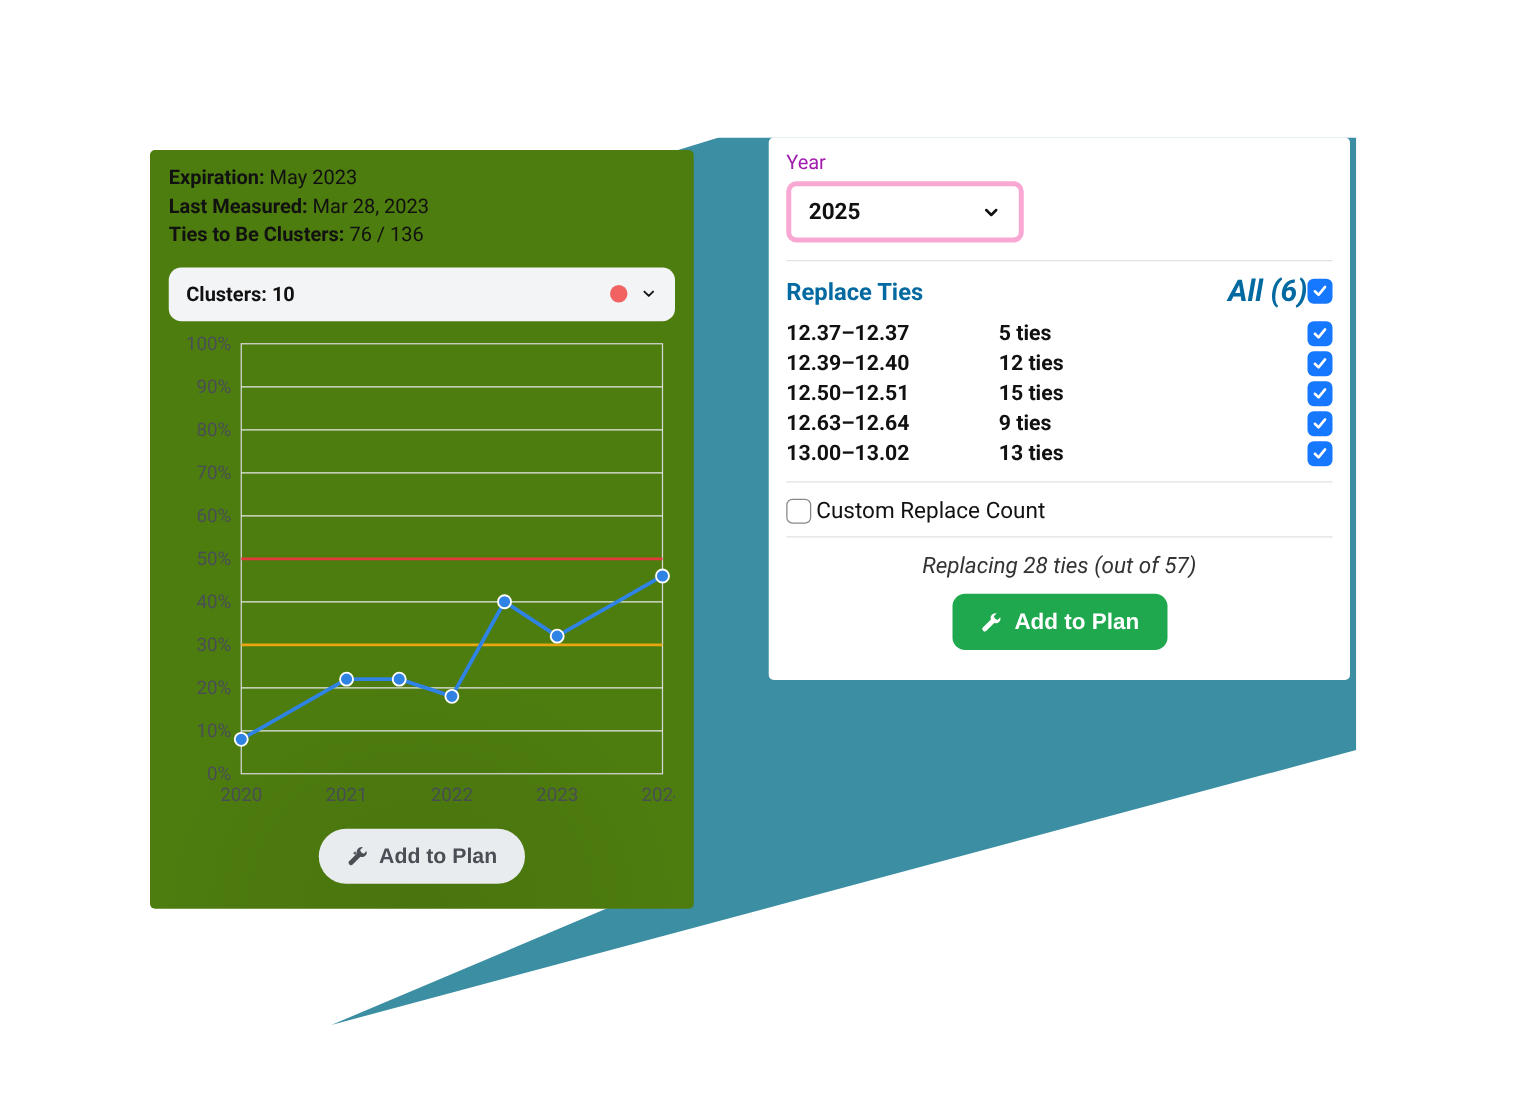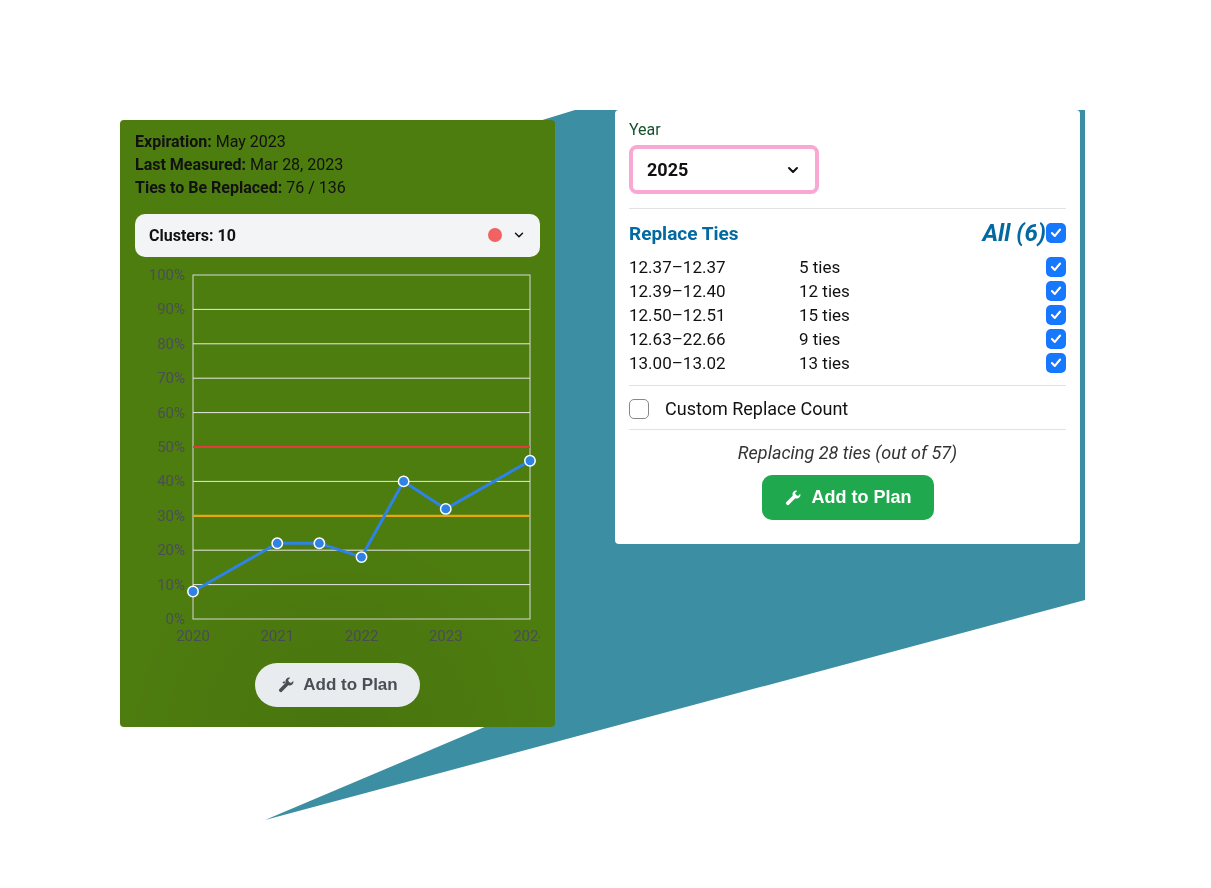--- a/index.html
+++ b/index.html
@@ -76,45 +76,45 @@
   .right-panel {
     position: absolute;
     left: 495px;
     top: 0px;
     width: 465px;
     background: #fff;
     z-index: 2;
     padding: 10px 14px 24px 14px;
     border-radius: 4px;
   }
-  .field-label { font-size:16px; color:#14532d; margin-bottom:6px; }
+  .field-label { font-size:16px; color:#a21caf; margin-bottom:6px; }
   .select {
     display:flex; align-items:center; justify-content:space-between;
     border:4px solid #f9a8d4; border-radius:8px;
     padding: 10px 14px; font-size:18px; font-weight:700;
     width: 190px; cursor:pointer; color:#111;
   }
   .hr { height:1px; background:#e2e2e2; margin: 14px 0 10px 0; }
   .hr2 { height:1px; background:#e2e2e2; margin: 10px 0 12px 0; }
   .replace-header {
     display:flex; align-items:center; justify-content:space-between;
     font-weight:700; font-size:19px; color:#0369a1; margin-bottom:8px;
   }
   .replace-header .right { display:flex; align-items:center; font-size:24px;font-style:italic;}
   .tie-row {
     display:flex; align-items:flex-end; justify-content:space-between;
-    font-size:17px; font-weight:400; color:#111; padding: 2px 0;
+    font-size:17px; font-weight:700; color:#111; padding: 2px 0;
   }
   .tie-row .range { width: 170px; }
   .tie-row .count { flex:1; }
   .checkbox { width:20px; height:20px; border-radius:5px; display:inline-flex; align-items:center; justify-content:center; }
   .checkbox.checked { background:#1677ff; }
   .checkbox.unchecked { background:#fff; border:1.5px solid #888; }
   .checkbox svg { width:14px; height:14px; }
-  .custom-row { display:flex; align-items:center; gap:16px; font-size:18px; color:#111; margin-top:4px;}
+  .custom-row { display:flex; align-items:center; gap:4px; font-size:18px; color:#111; margin-top:4px;}
   .summary { text-align:center; font-style:italic; font-size:18px; color:#333; margin-bottom:12px;}
   .btn-green {
     display:inline-flex; align-items:center; gap:10px;
     background:#20a84f; color:#fff;
     font-weight:700; font-size:18px;
     padding: 12px 22px; border-radius: 10px;
     border:none; cursor:pointer;
   }
   .center { text-align:center; }
 </style>
@@ -128,21 +128,21 @@
   </svg>
 
   <div class="left-panel">
     <div class="info-line">
       <span class="label">Expiration:</span><span> May 2023</span>
     </div>
     <div class="info-line">
       <span class="label">Last Measured:</span><span> Mar 28, 2023</span>
     </div>
     <div class="info-line">
-      <span class="label">Ties to Be Replaced:</span><span> 76 / 136</span>
+      <span class="label">Ties to Be Clusters:</span><span> 76 / 136</span>
     </div>
 
     <div class="clusters-box">
       <span>Clusters: 10</span>
       <span class="clusters-right">
         <span class="red-dot"></span>
         <svg class="chevron" viewBox="0 0 24 24">
             <path d="M6 9l6 6 6-6" fill="none" stroke="#111" stroke-width="2.5" stroke-linecap="round" stroke-linejoin="round"></path>
           </svg>
       </span>
@@ -246,21 +246,21 @@
         <div class="tie-row">
           <span class="range">12.50–12.51</span>
           <span class="count">15 ties</span>
           <span class="checkbox checked">
             <svg viewBox="0 0 24 24">
               <path d="M5 12l5 5 9-11" fill="none" stroke="#fff" stroke-width="3.5" stroke-linecap="round" stroke-linejoin="round"></path>
             </svg>
           </span>
         </div>
         <div class="tie-row">
-          <span class="range">12.63–22.66</span>
+          <span class="range">12.63–12.64</span>
           <span class="count">9 ties</span>
           <span class="checkbox checked">
             <svg viewBox="0 0 24 24">
               <path d="M5 12l5 5 9-11" fill="none" stroke="#fff" stroke-width="3.5" stroke-linecap="round" stroke-linejoin="round"></path>
             </svg>
           </span>
         </div>
         <div class="tie-row">
           <span class="range">13.00–13.02</span>
           <span class="count">13 ties</span>

